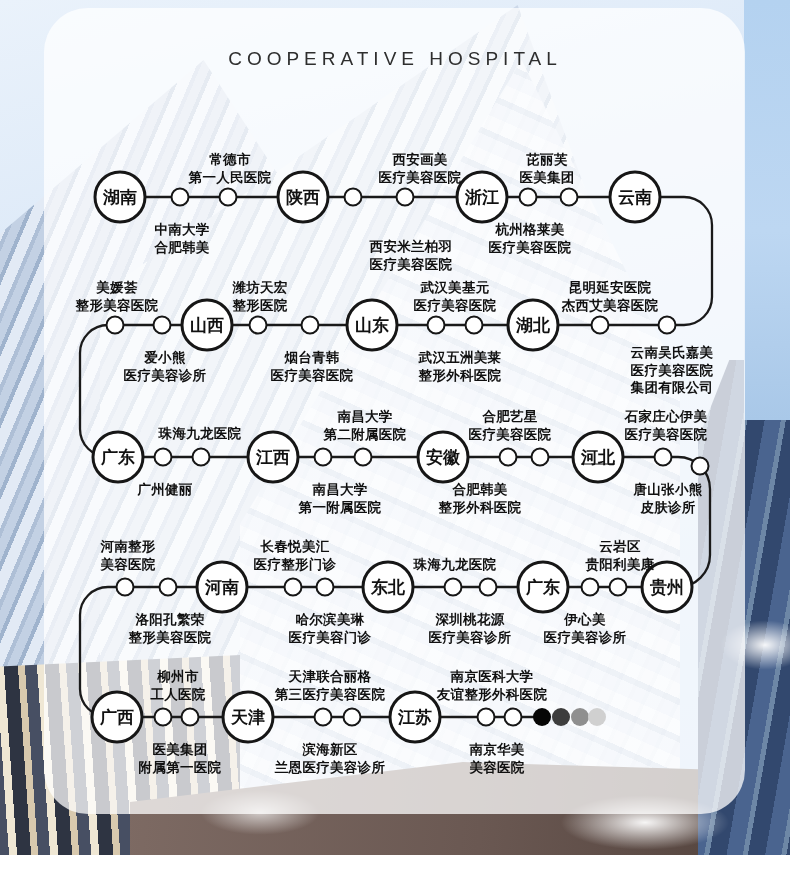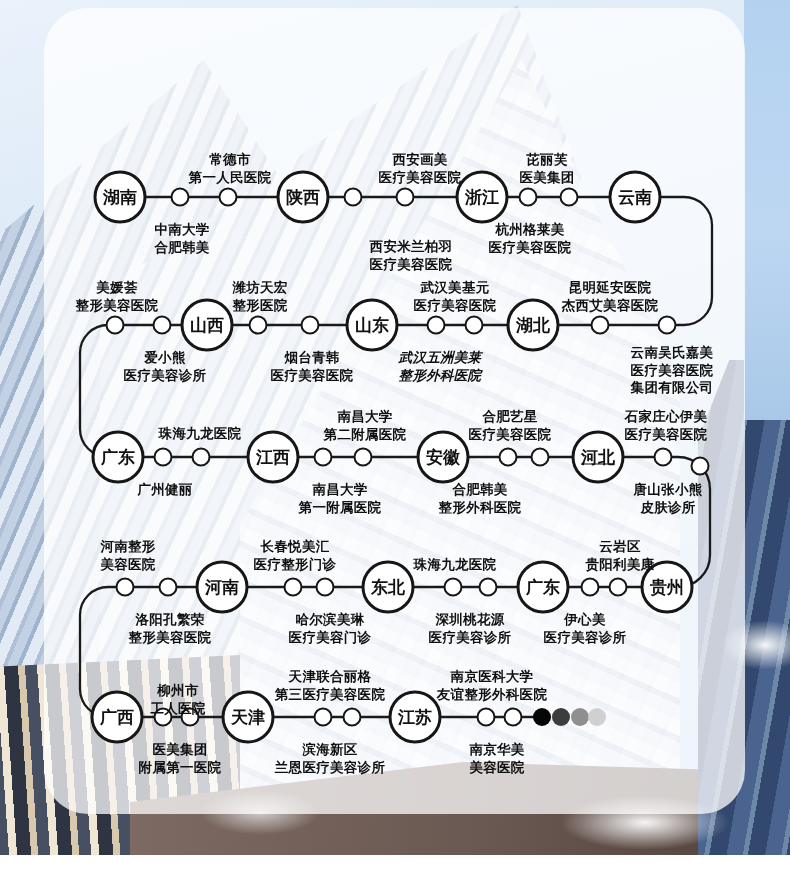--- a/index.html
+++ b/index.html
@@ -70,20 +70,21 @@
     <div class="tower glass-right"></div>
     <div class="tower sky-right"></div>
     <div class="cloud c1"></div>
     <div class="cloud c2"></div>
     <div class="cloud c3"></div>
   </div>
 
   <div class="panel"></div>
 
   <div class="hdr">
+    <div class="s">COOPERATIVE HOSPITAL</div>
   </div>
 
   <svg id="route-svg" width="790" height="876">
     <path id="route-path" fill="none" stroke-width="2.3" d="M 120 197 H 684 A 28 28 0 0 1 712 225 V 297 A 28 28 0 0 1 684 325 H 108 A 28 28 0 0 0 80 353 V 429 A 28 28 0 0 0 108 457 H 678 A 32 32 0 0 1 710 489 V 555 A 32 32 0 0 1 678 587 H 108 A 28 28 0 0 0 80 615 V 689 A 28 28 0 0 0 108 717 H 542" stroke="#1a1a1a"></path>
   </svg>
 
   <div id="nodes">
       <div class="station" style="left: 180px; top: 197px;"></div>
       <div class="station" style="left: 228px; top: 197px;"></div>
       <div class="station" style="left: 353px; top: 197px;"></div>
@@ -211,21 +212,21 @@
         <div>整形医院</div>
       </div>
       <div class="hosp" style="left: 312px; top: 349px;">
         <div>烟台青韩</div>
         <div>医疗美容医院</div>
       </div>
       <div class="hosp" style="left: 455px; top: 279px;">
         <div>武汉美基元</div>
         <div>医疗美容医院</div>
       </div>
-      <div class="hosp" style="left: 440px; top: 349px; font-style: italic;">
+      <div class="hosp" style="left: 460px; top: 349px;">
         <div>武汉五洲美莱</div>
         <div>整形外科医院</div>
       </div>
       <div class="hosp" style="left: 610px; top: 279px;">
         <div>昆明延安医院</div>
         <div>杰西艾美容医院</div>
       </div>
       <div class="hosp" style="left: 672px; top: 344px;">
         <div>云南吴氏嘉美</div>
         <div>医疗美容医院</div>
@@ -285,21 +286,21 @@
         <div>医疗美容诊所</div>
       </div>
       <div class="hosp" style="left: 620px; top: 538px;">
         <div>云岩区</div>
         <div>贵阳利美康</div>
       </div>
       <div class="hosp" style="left: 585px; top: 611px;">
         <div>伊心美</div>
         <div>医疗美容诊所</div>
       </div>
-      <div class="hosp" style="left: 178px; top: 668px; margin-top: 14px;">
+      <div class="hosp" style="left: 178px; top: 668px;">
         <div>柳州市</div>
         <div>工人医院</div>
       </div>
       <div class="hosp" style="left: 180px; top: 741px;">
         <div>医美集团</div>
         <div>附属第一医院</div>
       </div>
       <div class="hosp" style="left: 330px; top: 668px;">
         <div>天津联合丽格</div>
         <div>第三医疗美容医院</div>

